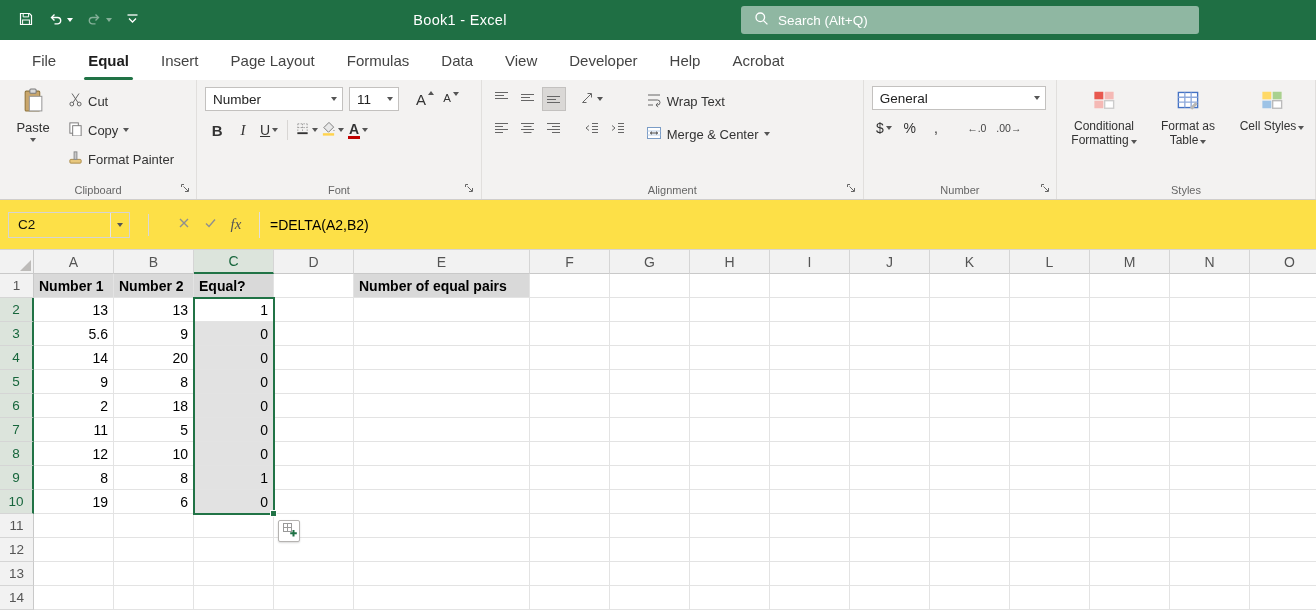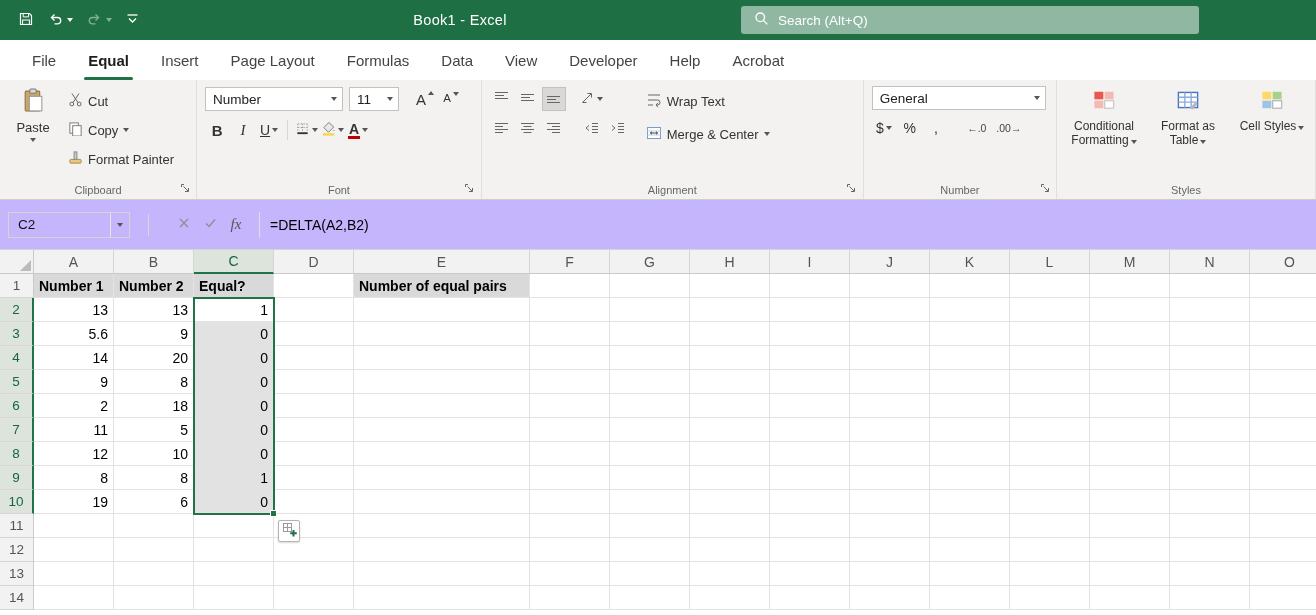--- a/index.html
+++ b/index.html
@@ -55,21 +55,21 @@
   .aright .sbtn{height:24px}
   .nfmt{width:174px;margin-bottom:5px}
   .cur{font-size:14px}
   .dd{font-size:10.5px;min-width:30px;color:#444;white-space:nowrap}
   .stylerow{display:flex;gap:6px}
   .style-btn{width:78px;display:flex;flex-direction:column;align-items:center;gap:4px;padding-top:3px}
   .slbl{font-size:12px;line-height:1.2;color:#333;text-align:center}
   .slbl .chev{margin-left:2px}
 
   
-  .fbar{height:50px;background:#c4b5fd;display:flex;align-items:center;padding-left:8px;border-bottom:1px solid #D6D4D2}
+  .fbar{height:50px;background:#fde047;display:flex;align-items:center;padding-left:8px;border-bottom:1px solid #D6D4D2}
   .namebox{width:122px;height:26px;border:1px solid #D6D4D2;display:flex;align-items:center;padding:0 6px 0 9px;font-size:13.5px;color:#111}
   .nbsep{width:1px;height:24px;background:#E8E6E4;margin:0 6px 0 auto}
   .fsplit{width:1px;height:22px;background:#DAD8D6;margin:0 22px 0 18px}
   .fbtn{width:26px;height:26px;display:flex;align-items:center;justify-content:center;background:none;border:none;padding:0}
   .fx{font-style:italic;font-family:"Liberation Serif",serif;font-size:15px;color:#555}
   .fdiv{width:1px;height:26px;background:#E1DFDD;margin:0 10px}
   .ftext{font-size:14px;color:#000;white-space:nowrap}
 
   
   .grid{position:relative;height:365px;background:#fff;overflow:hidden}

